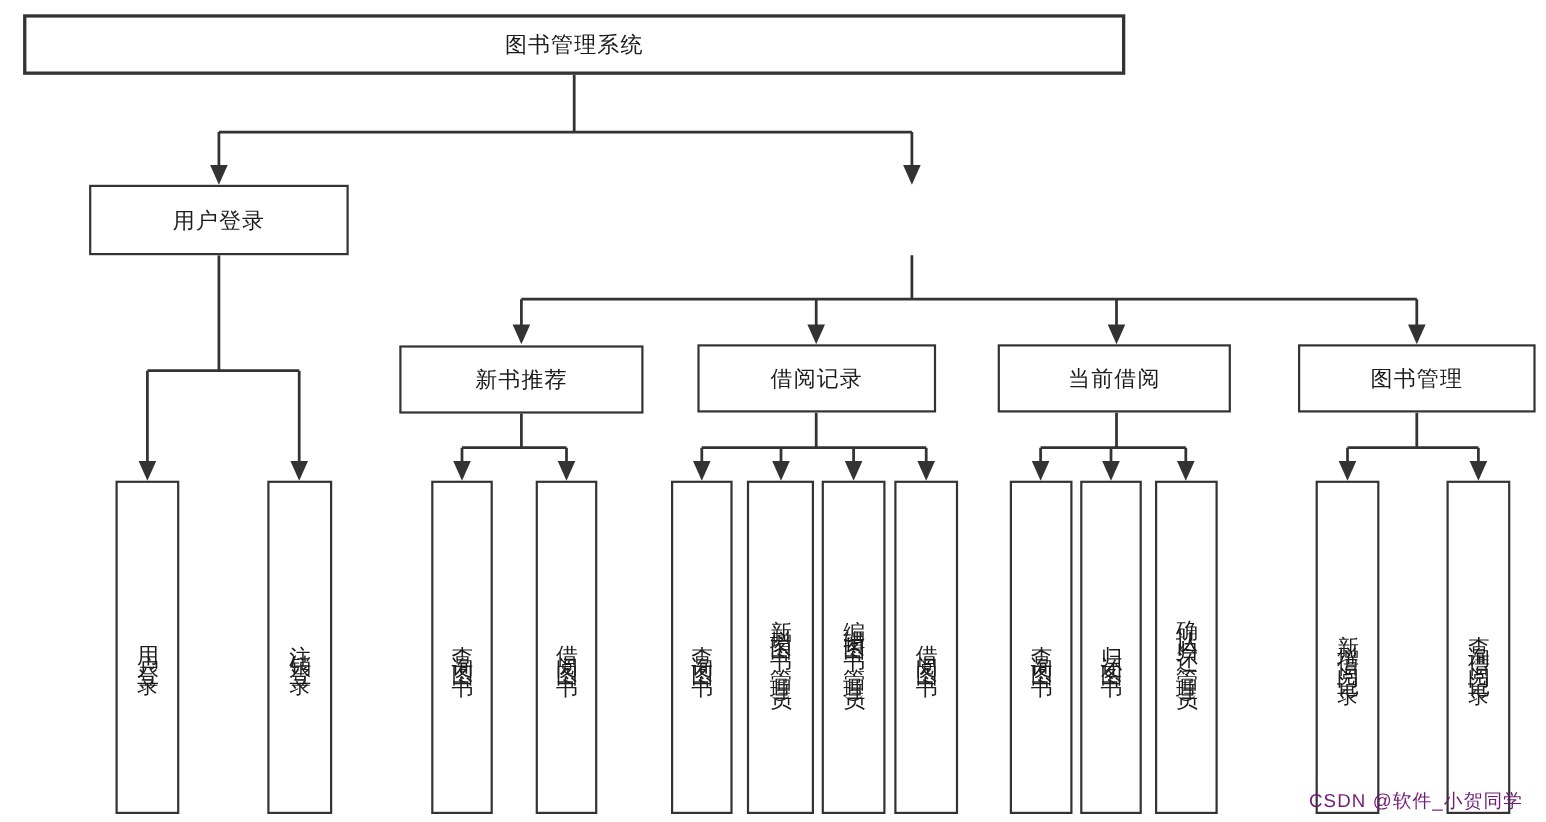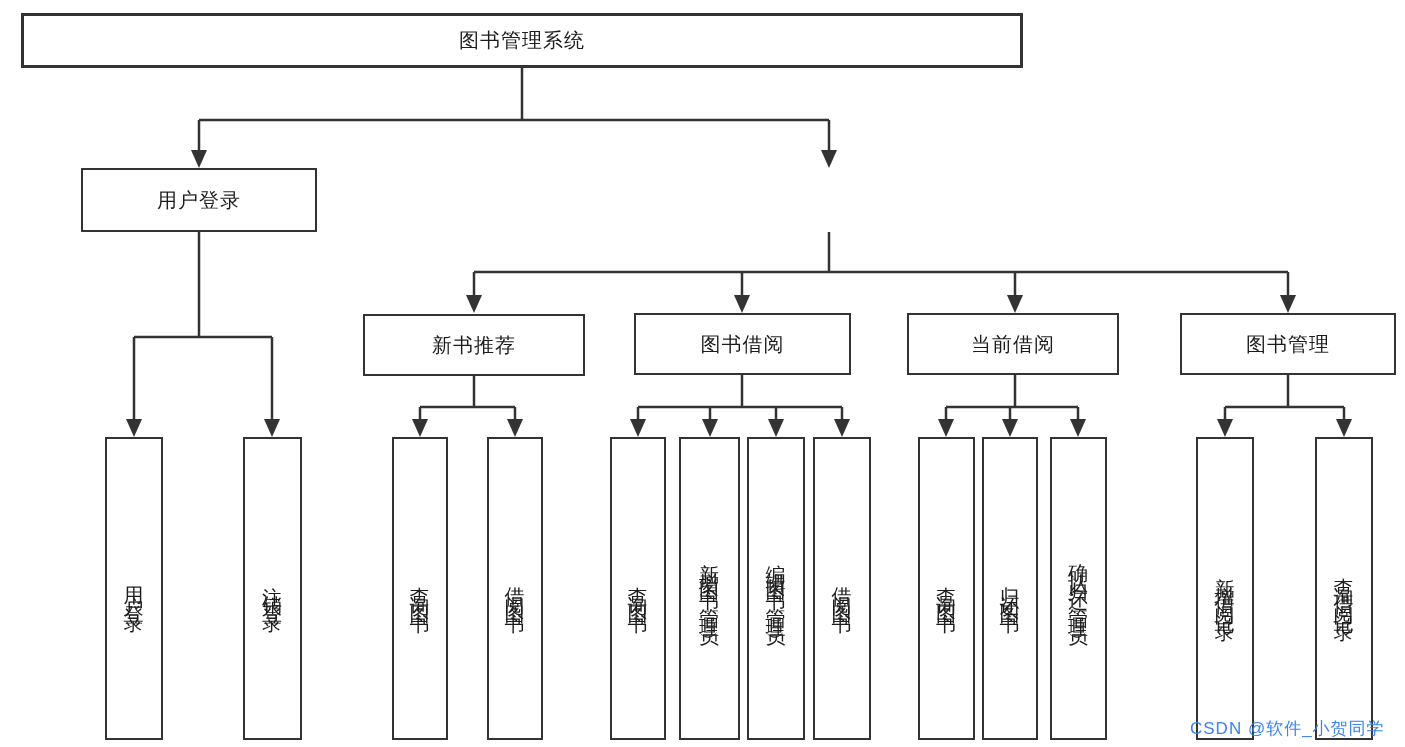--- a/index.html
+++ b/index.html
@@ -67,21 +67,21 @@
       <polygon points="1217,419 1233,419 1225,437"></polygon>
       <polygon points="1336,419 1352,419 1344,437"></polygon>
     </g>
   </svg>
 
   <div class="node root" style="left:21px;top:13px;width:1002px;height:55px;">图书管理系统</div>
 
   <div class="node" style="left:81px;top:168px;width:236px;height:64px;">用户登录</div>
 
   <div class="node" style="left:363px;top:314px;width:222px;height:62px;text-align:right;">新书推荐</div>
-  <div class="node" style="left:634px;top:313px;width:217px;height:62px;">图书借阅</div>
+  <div class="node" style="left:634px;top:313px;width:217px;height:62px;">借阅记录</div>
   <div class="node" style="left:907px;top:313px;width:212px;height:62px;">当前借阅</div>
   <div class="node" style="left:1180px;top:313px;width:216px;height:62px;">图书管理</div>
 
   <div class="node leaf" style="left:105px;top:437px;width:58px;height:303px;">用户登录</div>
   <div class="node leaf" style="left:243px;top:437px;width:59px;height:303px;">注销登录</div>
 
   <div class="node leaf" style="left:392px;top:437px;width:56px;height:303px;">查询图书</div>
   <div class="node leaf" style="left:487px;top:437px;width:56px;height:303px;">借阅图书</div>
 
   <div class="node leaf" style="left:610px;top:437px;width:56px;height:303px;">查询图书</div>
@@ -89,15 +89,15 @@
   <div class="node leaf" style="left:747px;top:437px;width:58px;height:303px;">编辑图书（管理员）</div>
   <div class="node leaf" style="left:813px;top:437px;width:58px;height:303px;">借阅图书</div>
 
   <div class="node leaf" style="left:918px;top:437px;width:57px;height:303px;">查询图书</div>
   <div class="node leaf" style="left:982px;top:437px;width:56px;height:303px;">归还图书</div>
   <div class="node leaf" style="left:1050px;top:437px;width:57px;height:303px;">确认归还（管理员）</div>
 
   <div class="node leaf" style="left:1196px;top:437px;width:58px;height:303px;">新增借阅记录</div>
   <div class="node leaf" style="left:1315px;top:437px;width:58px;height:303px;">查询借阅记录</div>
 
-  <div class="watermark" style="left:1190px;top:717px;color:#3b82f6;">CSDN @软件_小贺同学</div>
+  <div class="watermark" style="left:1190px;top:717px;color:#701a75;">CSDN @软件_小贺同学</div>
 
 </div>
 
 </body></html>

